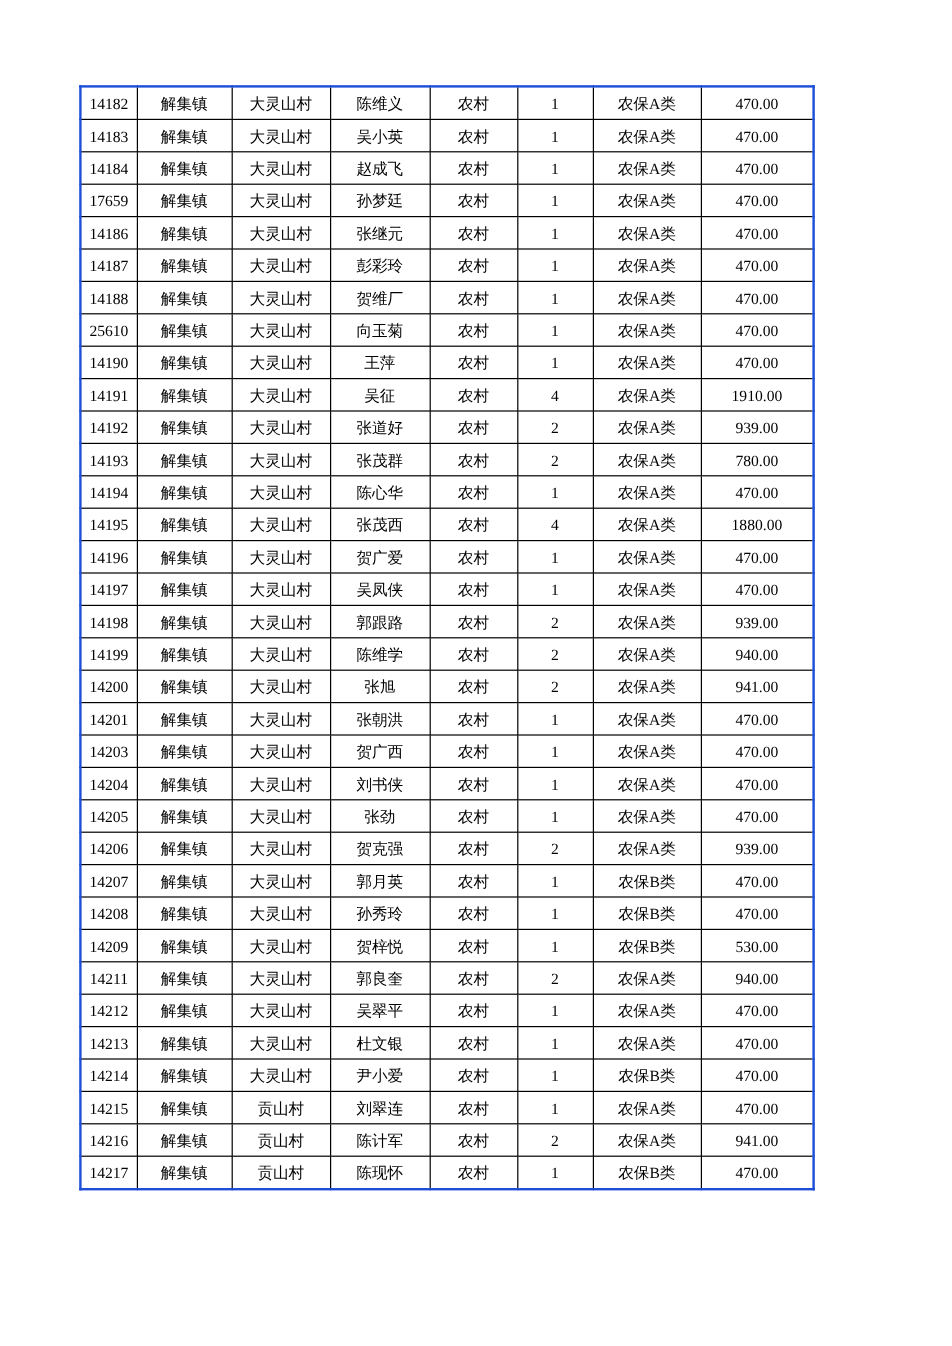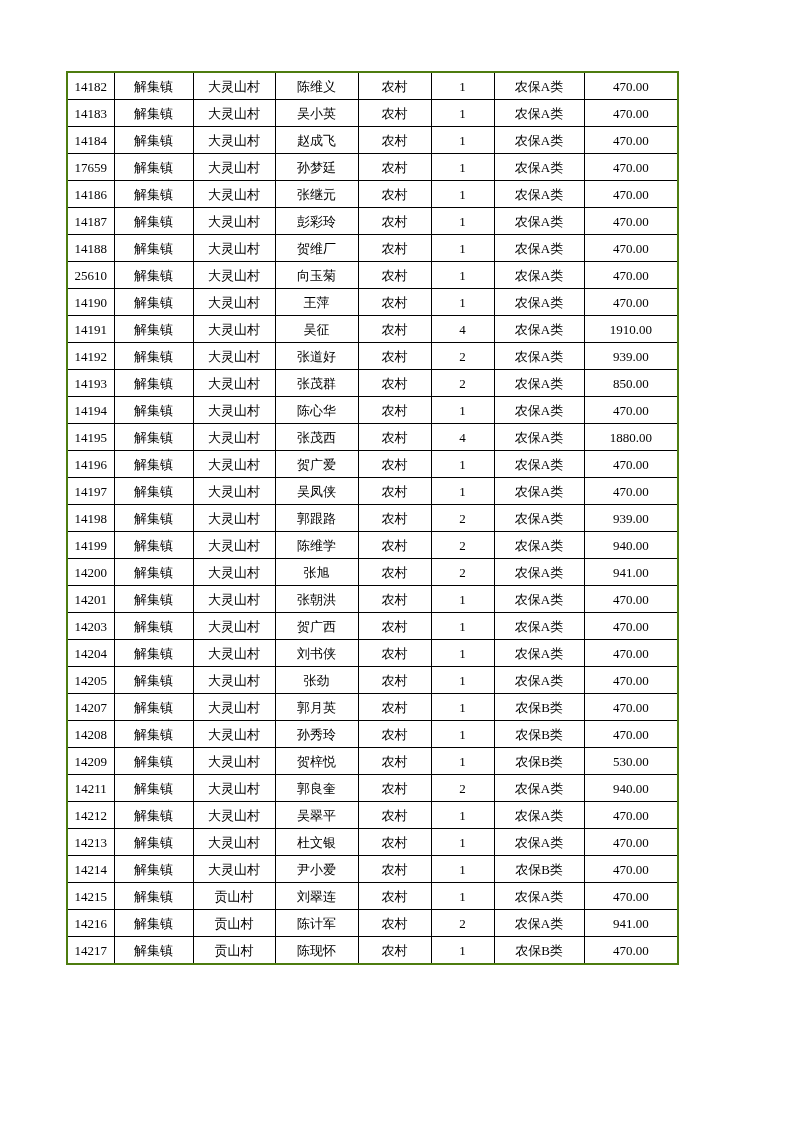--- a/index.html
+++ b/index.html
@@ -16,21 +16,21 @@
     font-family: "Liberation Serif", "DejaVu Serif", serif;
     color: #000000;
   }
   table.grid {
     position: absolute;
     left: 66px;
     top: 71px;
     width: 611px;
     border-collapse: collapse;
     table-layout: fixed;
-    border: 2px solid #4d7c0f;
+    border: 2px solid #1d4ed8;
   }
   table.grid td {
     border: 1px solid #000000;
     height: 26px;
     padding: 0 2px;
     text-align: center;
     vertical-align: middle;
     font-size: 13px;
     line-height: 1;
     color: #000000;
@@ -174,21 +174,21 @@
           <td>939.00</td>
         </tr>
         <tr>
           <td>14193</td>
           <td>解集镇</td>
           <td>大灵山村</td>
           <td>张茂群</td>
           <td>农村</td>
           <td>2</td>
           <td>农保A类</td>
-          <td>850.00</td>
+          <td>780.00</td>
         </tr>
         <tr>
           <td>14194</td>
           <td>解集镇</td>
           <td>大灵山村</td>
           <td>陈心华</td>
           <td>农村</td>
           <td>1</td>
           <td>农保A类</td>
           <td>470.00</td>
@@ -285,20 +285,30 @@
         </tr>
         <tr>
           <td>14205</td>
           <td>解集镇</td>
           <td>大灵山村</td>
           <td>张劲</td>
           <td>农村</td>
           <td>1</td>
           <td>农保A类</td>
           <td>470.00</td>
+        </tr>
+        <tr>
+          <td>14206</td>
+          <td>解集镇</td>
+          <td>大灵山村</td>
+          <td>贺克强</td>
+          <td>农村</td>
+          <td>2</td>
+          <td>农保A类</td>
+          <td>939.00</td>
         </tr>
         <tr>
           <td>14207</td>
           <td>解集镇</td>
           <td>大灵山村</td>
           <td>郭月英</td>
           <td>农村</td>
           <td>1</td>
           <td>农保B类</td>
           <td>470.00</td>

